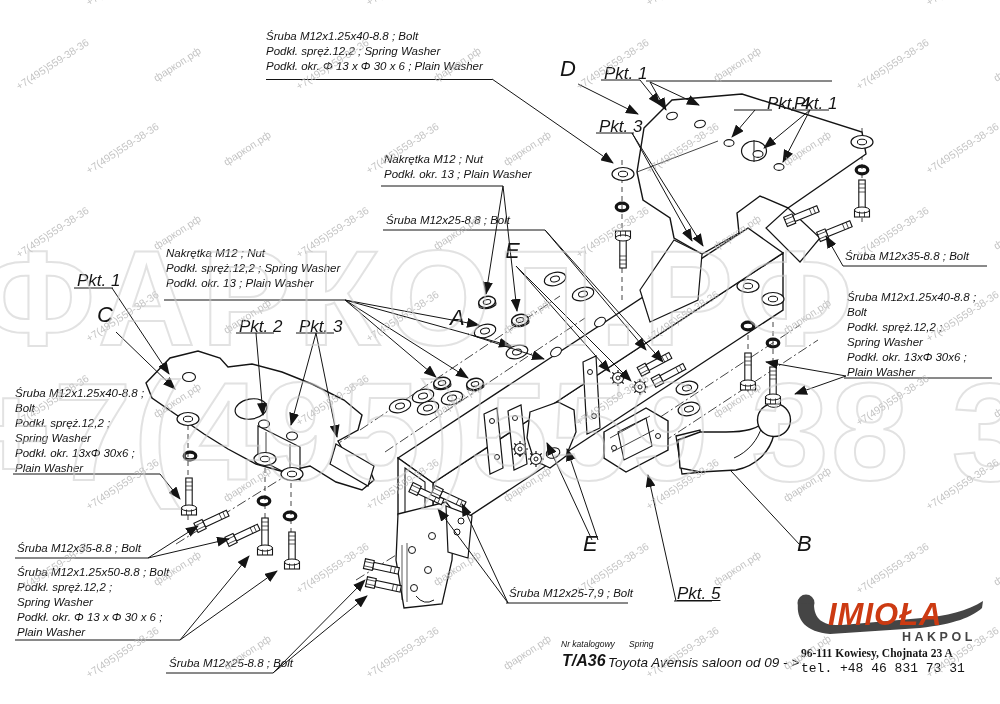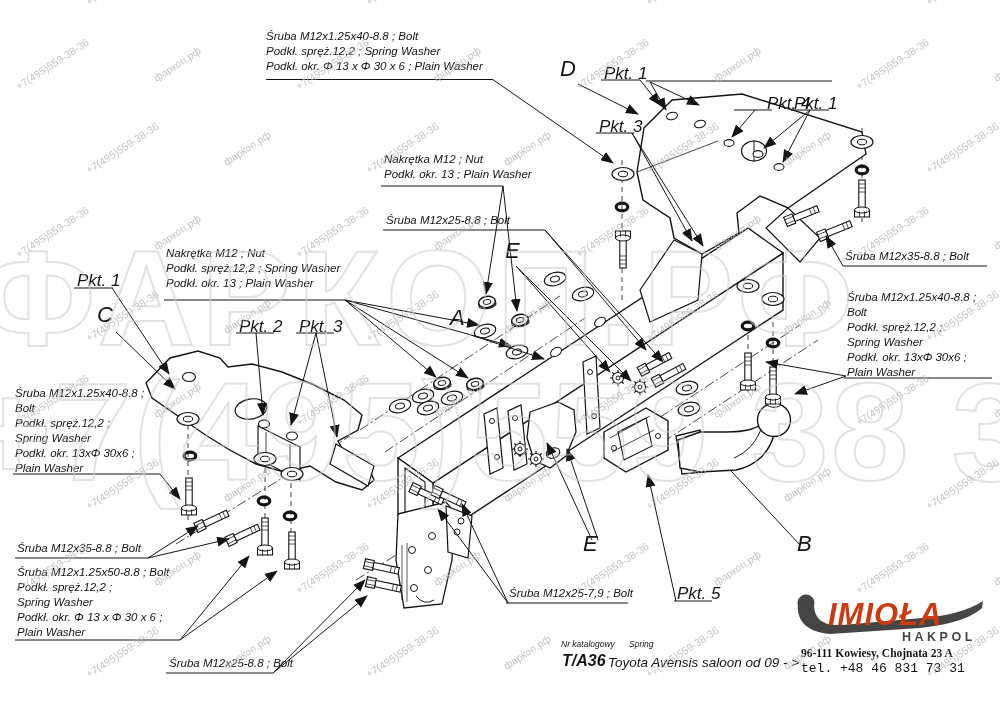--- a/index.html
+++ b/index.html
@@ -340,21 +340,21 @@
     <div>Śruba M12x25-7,9 ;  Bolt</div>
   </div>
 
   <div class="pkt" style="left:604px;top:64px;">Pkt. 1</div>
   <div class="pkt" style="left:599px;top:117px;">Pkt. 3</div>
   <div class="pkt" style="left:737px;top:94px;margin-left:30px;">Pkt. 4</div>
   <div class="pkt" style="left:794px;top:94px;">Pkt. 1</div>
   <div class="pkt" style="left:77px;top:271px;">Pkt. 1</div>
   <div class="pkt" style="left:239px;top:317px;">Pkt. 2</div>
   <div class="pkt" style="left:299px;top:317px;">Pkt. 3</div>
-  <div class="pkt" style="left:677px;top:584px;">Pkt. 5</div>
+  <div class="pkt" style="left:677px;top:584px;text-decoration:underline;">Pkt. 5</div>
 
   <div class="letter" style="left:560px;top:56px;">D</div>
   <div class="letter" style="left:505px;top:238px;">E</div>
   <div class="letter" style="left:450px;top:305px;">A</div>
   <div class="letter" style="left:97px;top:302px;">C</div>
   <div class="letter" style="left:583px;top:531px;">E</div>
   <div class="letter" style="left:797px;top:531px;">B</div>
 
   <div class="tb tb-small" style="left:561px;top:639px;">Nr katalogowy</div>
   <div class="tb tb-small" style="left:629px;top:639px;">Spring</div>

